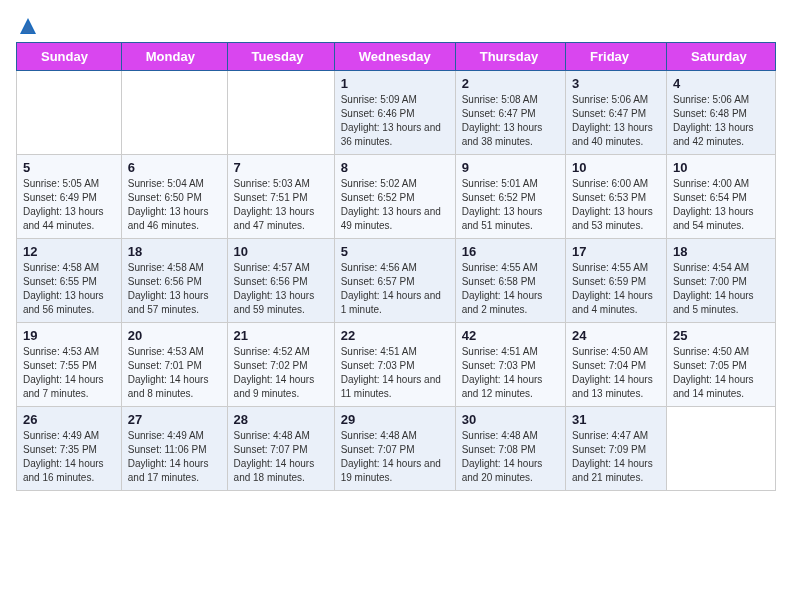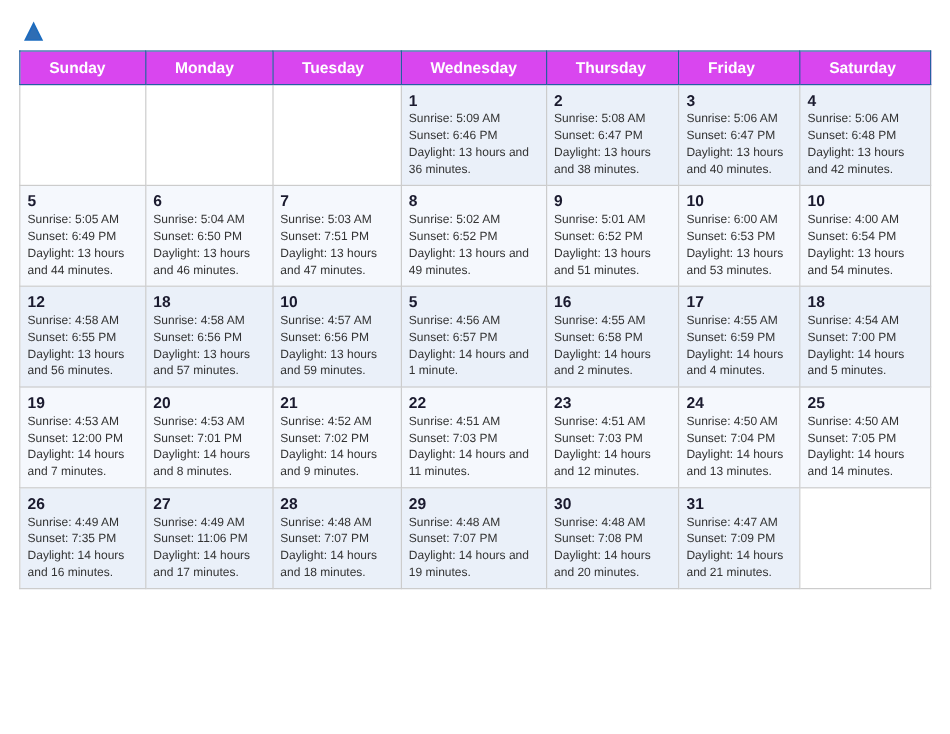--- a/index.html
+++ b/index.html
@@ -246,21 +246,21 @@
           <span class="day-num">18</span>
           <div class="day-info">Sunrise: 4:54 AM
 Sunset: 7:00 PM
 Daylight: 14 hours and 5 minutes.</div>
         </td>
       </tr>
       <tr>
         <td>
           <span class="day-num">19</span>
           <div class="day-info">Sunrise: 4:53 AM
-Sunset: 12:00 PM
+Sunset: 7:55 PM
 Daylight: 14 hours and 7 minutes.</div>
         </td>
         <td>
           <span class="day-num">20</span>
           <div class="day-info">Sunrise: 4:53 AM
 Sunset: 7:01 PM
 Daylight: 14 hours and 8 minutes.</div>
         </td>
         <td>
           <span class="day-num">21</span>
@@ -268,21 +268,21 @@
 Sunset: 7:02 PM
 Daylight: 14 hours and 9 minutes.</div>
         </td>
         <td>
           <span class="day-num">22</span>
           <div class="day-info">Sunrise: 4:51 AM
 Sunset: 7:03 PM
 Daylight: 14 hours and 11 minutes.</div>
         </td>
         <td>
-          <span class="day-num">23</span>
+          <span class="day-num">42</span>
           <div class="day-info">Sunrise: 4:51 AM
 Sunset: 7:03 PM
 Daylight: 14 hours and 12 minutes.</div>
         </td>
         <td>
           <span class="day-num">24</span>
           <div class="day-info">Sunrise: 4:50 AM
 Sunset: 7:04 PM
 Daylight: 14 hours and 13 minutes.</div>
         </td>

